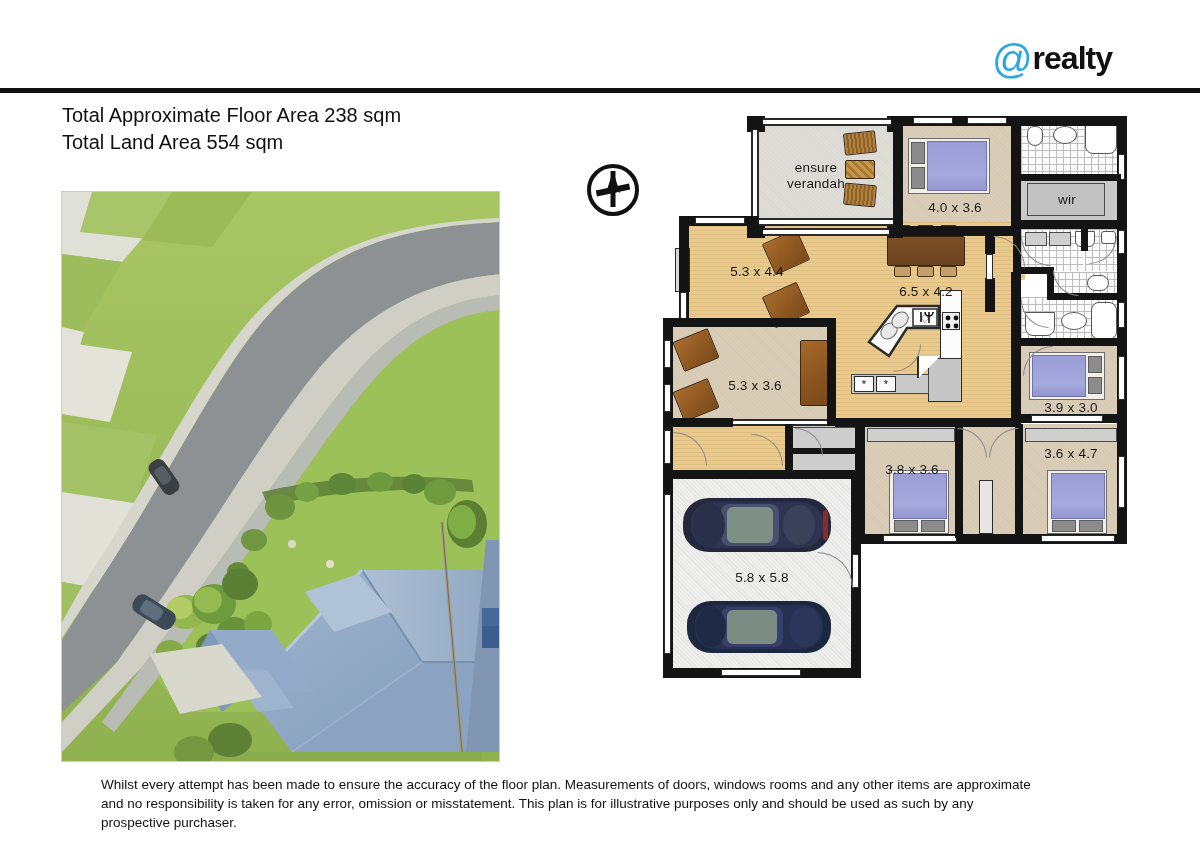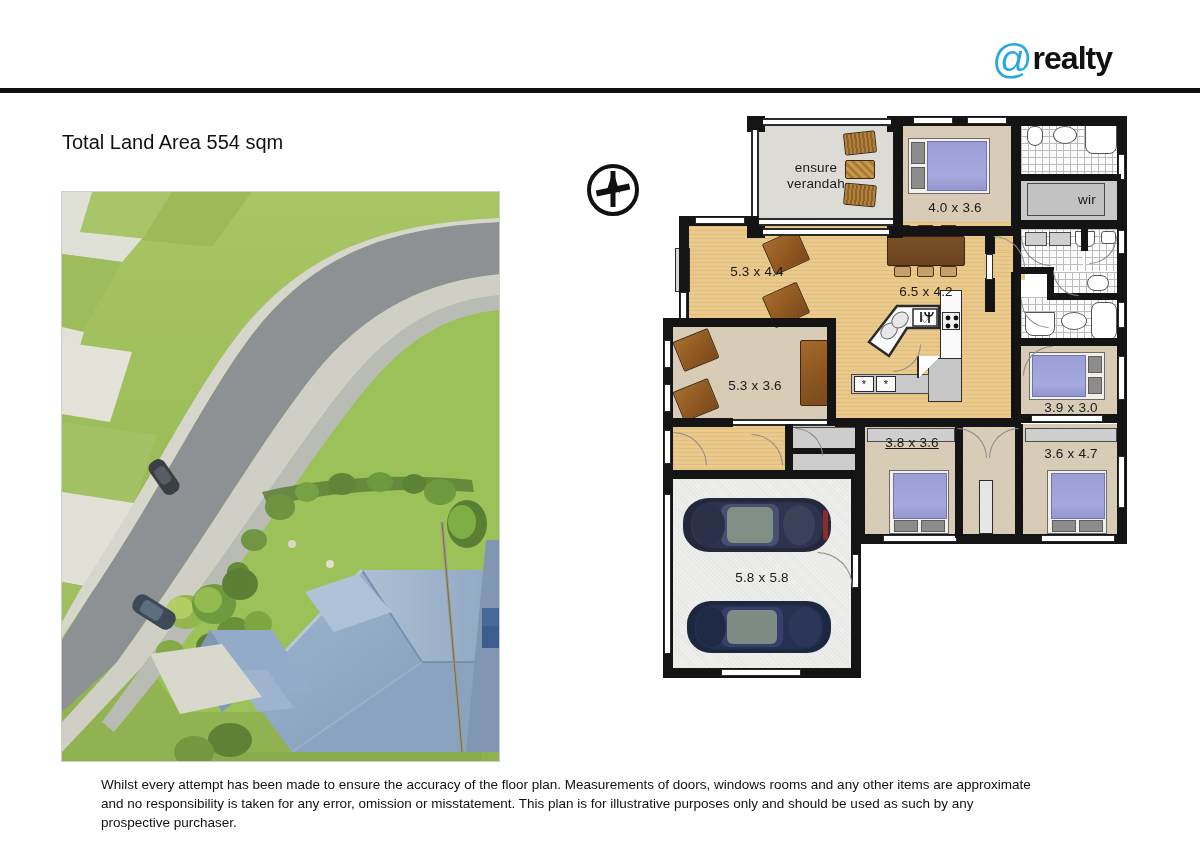--- a/index.html
+++ b/index.html
@@ -223,20 +223,21 @@
 <div id="page">
 
 
   <div id="brand-logo">
     <span id="brand-at">@</span>
       <span>realty</span>
   </div>
 
   <div id="header-rule"></div>
 
+  <div id="area-floor">Total Approximate Floor Area 238 sqm</div>
   <div id="area-land">Total Land Area 554 sqm</div>
 
   <div id="aerial">
     <svg width="439" height="571" viewBox="0 0 439 571">
       <defs>
         <linearGradient id="grassG" x1="0" y1="0" x2="0" y2="1">
           <stop offset="0%" stop-color="#a8c663"></stop>
             <stop offset="100%" stop-color="#8fb150"></stop>
         </linearGradient>
         <linearGradient id="roofG" x1="0" y1="0" x2="1" y2="1">
@@ -655,31 +656,31 @@
     <div class="fp door-arc" style="left:238px; top:232px; width:28px; height:28px;
                 border-color:transparent #8a8a8a #8a8a8a transparent; border-radius:0 0 100% 0;"></div>
 
     <div class="rlabel two" style="left:118px; top:48px; width:86px; text-align:center;">
       <div>ensure</div>
       <div>verandah</div>
     </div>
 
     <div class="rlabel" style="left:255px; top:88px; width:90px;">4.0 x 3.6</div>
 
-    <div class="rlabel" style="left:402px; top:80px; width:60px;">wir</div>
+    <div class="rlabel" style="left:382px; top:80px; width:60px;">wir</div>
 
     <div class="rlabel" style="left:57px; top:152px; width:90px;">5.3 x 4.4</div>
 
     <div class="rlabel" style="left:226px; top:172px; width:90px;">6.5 x 4.2</div>
 
     <div class="rlabel" style="left:55px; top:266px; width:90px;">5.3 x 3.6</div>
 
     <div class="rlabel" style="left:371px; top:288px; width:90px;">3.9 x 3.0</div>
 
-    <div class="rlabel" style="left:212px; top:323px; width:90px;text-decoration:underline;">3.8 x 3.6</div>
+    <div class="rlabel" style="left:212px; top:350px; width:90px;">3.8 x 3.6</div>
 
     <div class="rlabel" style="left:371px; top:334px; width:90px;">3.6 x 4.7</div>
 
     <div class="rlabel" style="left:62px; top:458px; width:90px;">5.8 x 5.8</div>
 
   </div>
 
 </div>
 
 </body></html>

